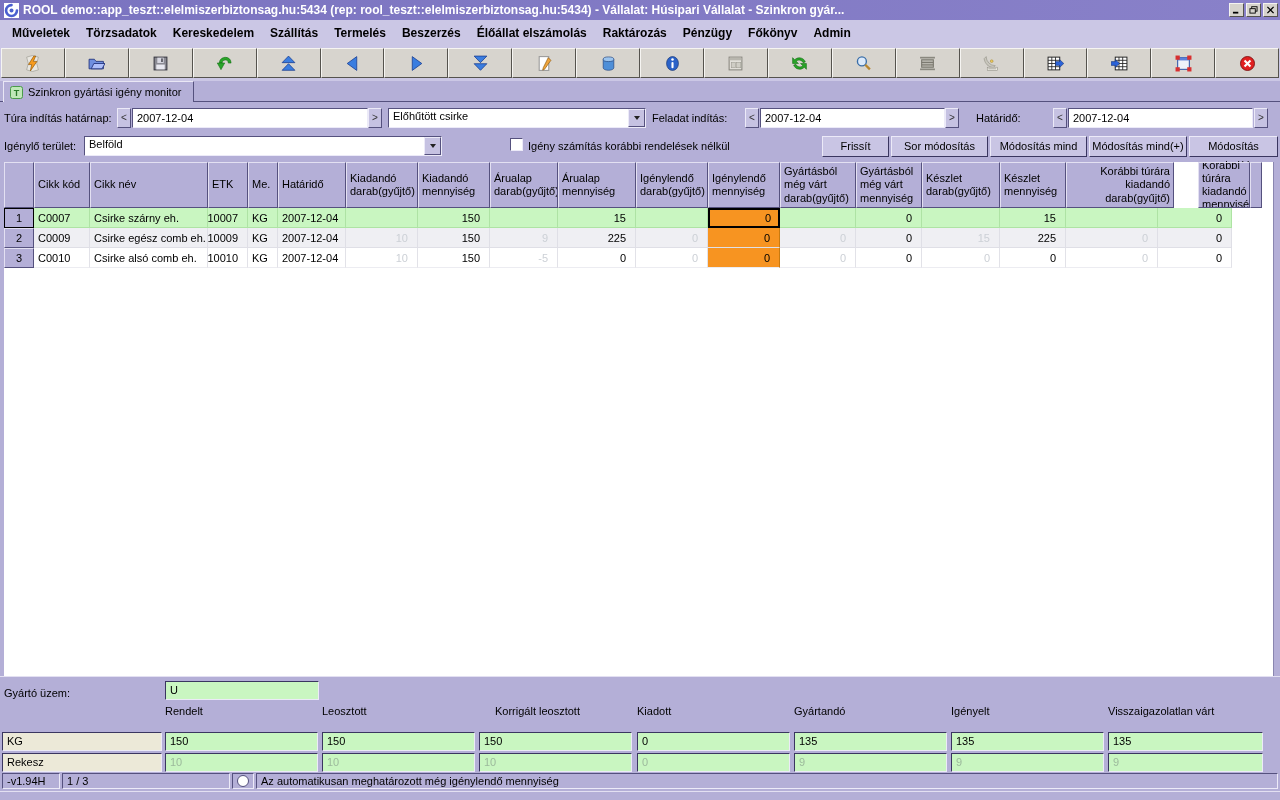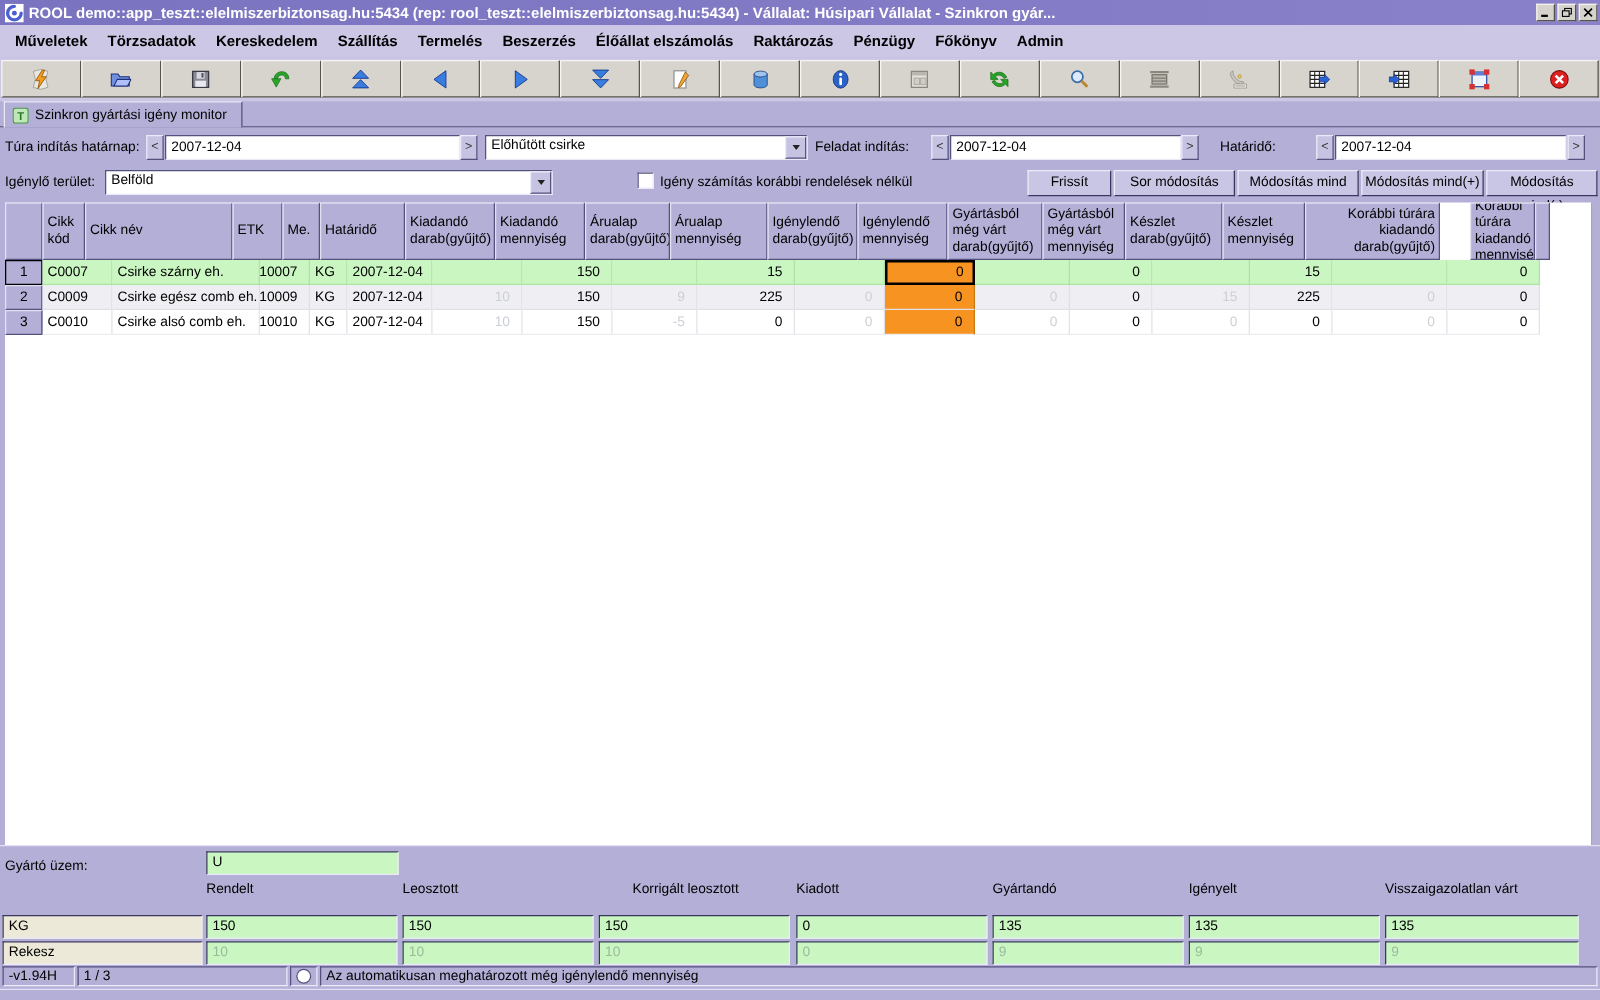--- a/index.html
+++ b/index.html
@@ -364,21 +364,21 @@
       <button class="action-btn" style="left: 891px; top: 34px; width: 97px;">Sor módosítás</button>
       <button class="action-btn" style="left: 990px; top: 34px; width: 97px;">Módosítás mind</button>
       <button class="action-btn" style="left: 1089px; top: 34px; width: 98px;">Módosítás mind(+)</button>
       <button class="action-btn" style="left: 1189px; top: 34px; width: 89px;">Módosítás mind(-)</button>
     </div>
 </div>
 
 <div id="grid">
   <div class="ghead" id="gridhead">
       <div class="gh-cell" style="width: 30px;"></div>
-      <div class="gh-cell" style="width: 34px;">Cikk kód</div>
+      <div class="gh-cell" style="width: 56px;">Cikk kód</div>
       <div class="gh-cell" style="width: 118px;">Cikk név</div>
       <div class="gh-cell" style="width: 40px;">ETK</div>
       <div class="gh-cell" style="width: 30px;">Me.</div>
       <div class="gh-cell" style="width: 68px;">Határidő</div>
       <div class="gh-cell" style="width: 72px;">Kiadandó darab(gyűjtő)</div>
       <div class="gh-cell" style="width: 72px;">Kiadandó mennyiség</div>
       <div class="gh-cell" style="width: 68px;">Árualap darab(gyűjtő)</div>
       <div class="gh-cell" style="width: 78px;">Árualap mennyiség</div>
       <div class="gh-cell" style="width: 72px;">Igénylendő darab(gyűjtő)</div>
       <div class="gh-cell" style="width: 72px;">Igénylendő mennyiség</div>
@@ -453,21 +453,21 @@
       </div>
     </div>
 </div>
 
 <div id="bottompanel">
   <div class="flabel" style="left:4px;top:6px;">Gyártó üzem:</div>
   <div class="greenfield" style="left:165px;top:4px;width:154px;">U</div>
   <div id="bheads">
       <div class="bhead" style="left: 165px; top: 28px;">Rendelt</div>
       <div class="bhead" style="left: 322px; top: 28px;">Leosztott</div>
-      <div class="bhead" style="left: 506px; top: 28px;">Korrigált leosztott</div>
+      <div class="bhead" style="left: 495px; top: 28px;">Korrigált leosztott</div>
       <div class="bhead" style="left: 637px; top: 28px;">Kiadott</div>
       <div class="bhead" style="left: 794px; top: 28px;">Gyártandó</div>
       <div class="bhead" style="left: 951px; top: 28px;">Igényelt</div>
       <div class="bhead" style="left: 1108px; top: 28px;">Visszaigazolatlan várt</div>
     </div>
   <div id="brows">
       <div class="beige" style="left: 2px; top: 55px; width: 160px;">KG</div>
       <div class="greenfield" style="left: 165px; top: 55px; width: 153px;">150</div>
       <div class="greenfield" style="left: 322px; top: 55px; width: 153px;">150</div>
       <div class="greenfield" style="left: 479px; top: 55px; width: 153px;">150</div>

